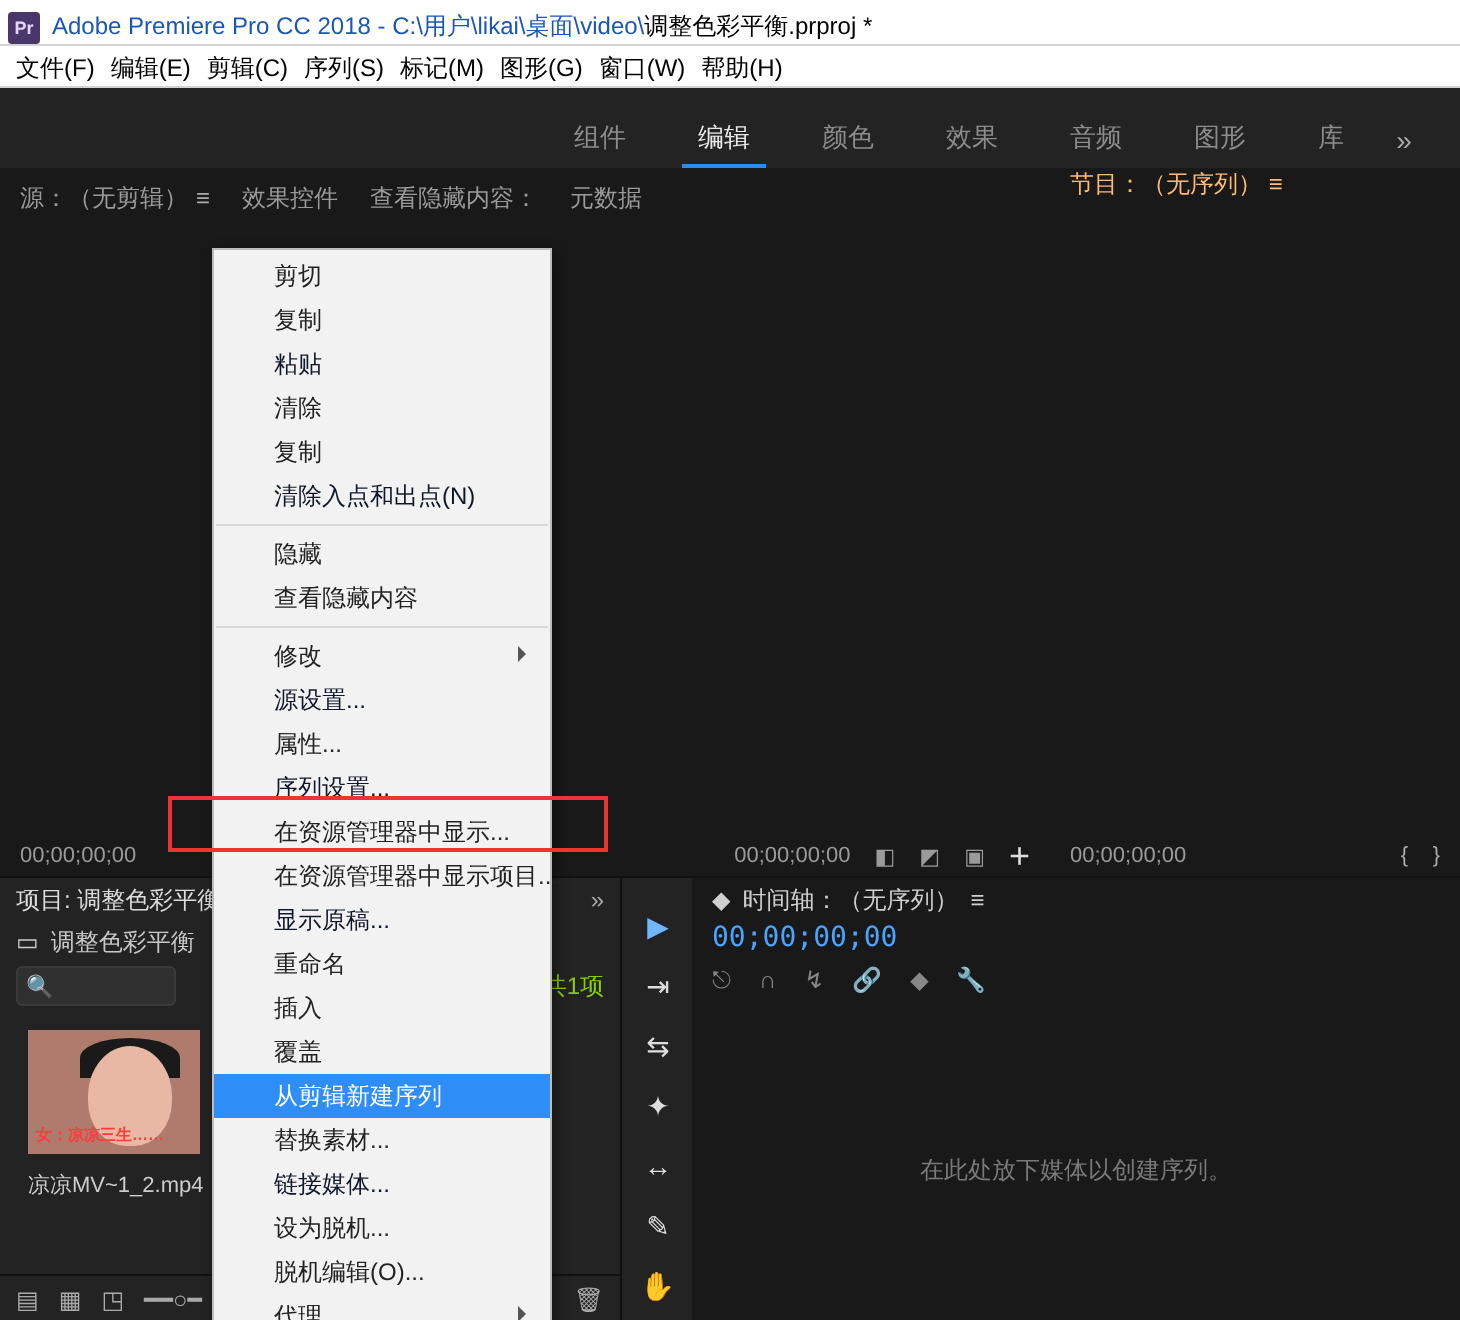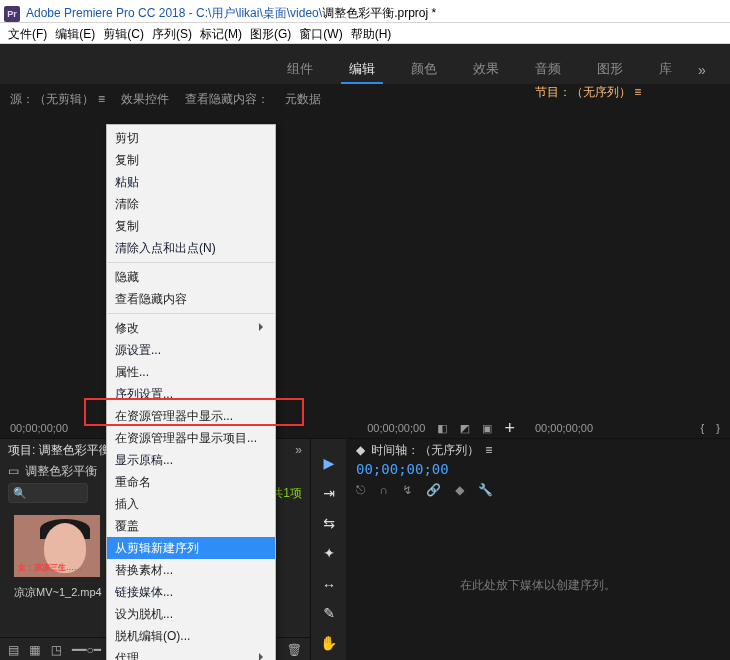--- a/index.html
+++ b/index.html
@@ -52,21 +52,21 @@
   .toolcol{position:absolute;left:310px;top:394px;width:36px;bottom:0;background:#232323;border-top:1px solid #111;border-left:1px solid #111;display:flex;flex-direction:column;align-items:center;padding-top:16px;gap:14px}
   .toolcol .tool{color:#ddd;font-size:14px}
   .toolcol .tool.sel{color:#6fb6ff}
   .timeline-panel{position:absolute;left:346px;top:394px;right:0;bottom:0;background:#191919;border-top:1px solid #111}
   .tl-head{height:22px;display:flex;align-items:center;padding:0 10px;color:#cfcfcf;gap:6px}
   .tl-time{height:22px;padding:0 10px;color:#4aa3ff;font-family:monospace;font-size:14px}
   .tl-icons{height:20px;padding:0 10px;display:flex;gap:14px;color:#888}
   .tl-drop{position:absolute;left:0;right:0;top:70px;bottom:0;display:flex;align-items:center;justify-content:center;color:#7a7a7a}
   
   .ctx{position:absolute;left:106px;top:80px;width:168px;background:#f2f2f2;color:#222;border:1px solid #bcbcbc;box-shadow:2px 2px 6px rgba(0,0,0,.4);font-size:12px;padding:2px 0;z-index:50}
-  .ctx .mi{padding:3px 8px;white-space:nowrap;position:relative;line-height:16px;cursor:default}
+  .ctx .mi{padding:3px 30px;white-space:nowrap;position:relative;line-height:16px;cursor:default}
   .ctx .mi.disabled{color:#0f172a}
   .ctx .mi.sub::after{content:"";position:absolute;right:8px;top:6px;border:4px solid transparent;border-left-color:#555}
   .ctx .sep{height:1px;background:#d7d7d7;margin:3px 1px}
   .ctx .mi.hl{background:#2e8df7;color:#fff}
   .redbox{position:absolute;left:84px;top:354px;width:216px;height:24px;border:2px solid #e33;z-index:60;pointer-events:none}
 </style>
 </head>
 <body>
 
 <div class="titlebar" title="Adobe Premiere Pro CC 2018">

